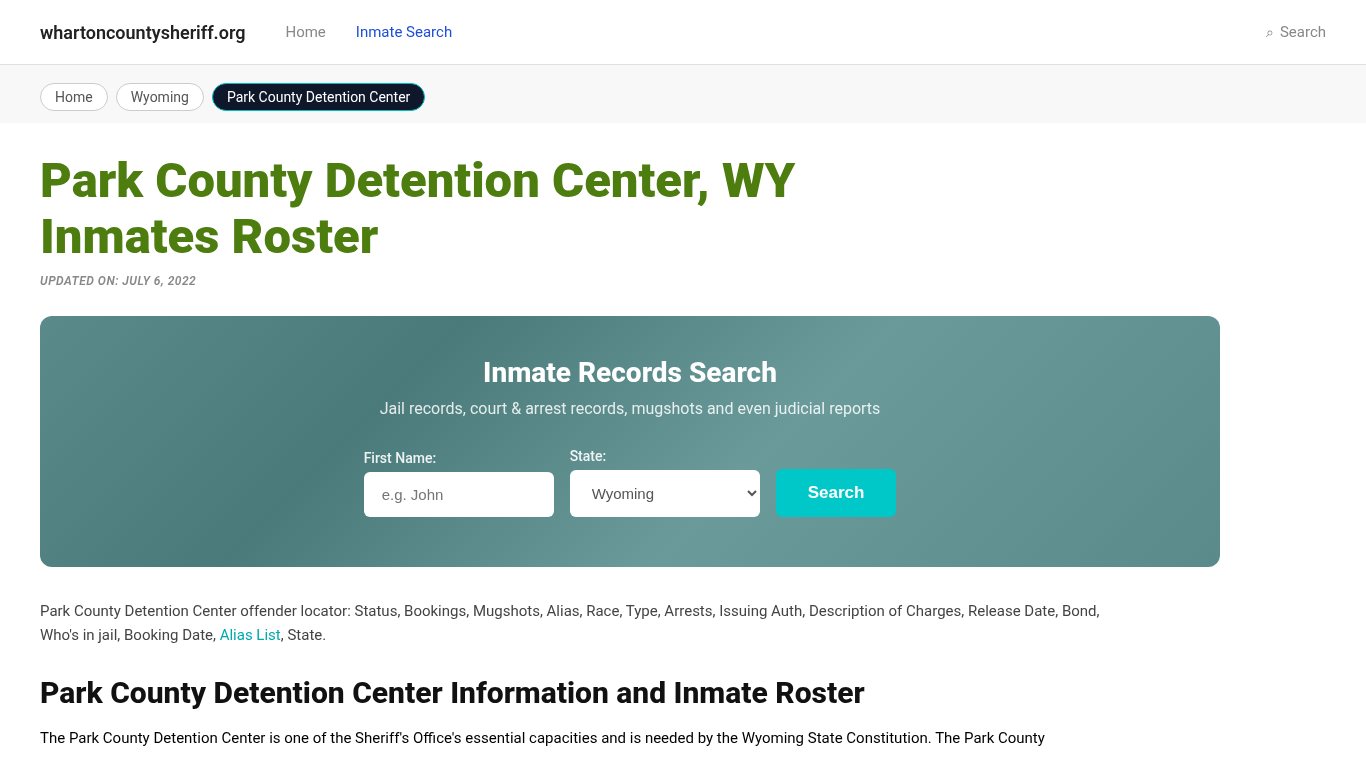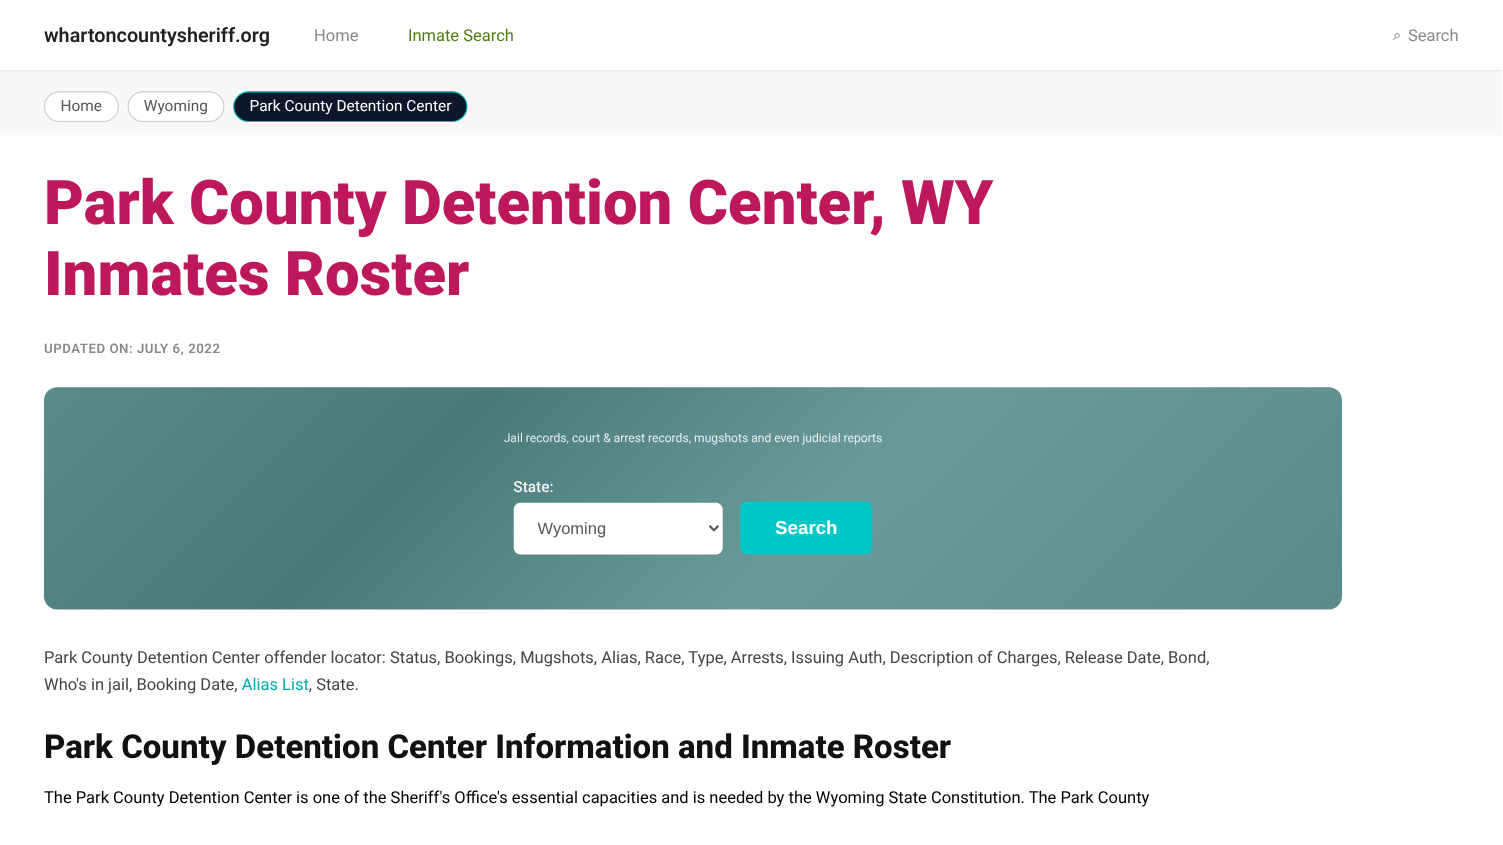--- a/index.html
+++ b/index.html
@@ -35,22 +35,21 @@
       align-items: center;
       gap: 30px;
       flex: 1;
     }
     .nav-link {
       color: #888;
       text-decoration: none;
       font-size: 15px;
     }
     .nav-link.active {
-      color: #4d7c0f;
-      margin-left: 15px;
+      color: #1d4ed8;
     }
     .header-search {
       display: flex;
       align-items: center;
       gap: 6px;
       color: #888;
       font-size: 15px;
       cursor: pointer;
     }
     .search-icon-header {
@@ -78,52 +77,53 @@
       background: #0f172a;
       color: #fff;
       border-color: #00bfbf;
     }
     
     .main {
       padding: 30px 40px;
       max-width: 1366px;
     }
     .page-title {
-      font-size: 56px;
+      font-size: 49px;
       font-weight: 900;
-      color: #be185d;
+      color: #4d7c0f;
       line-height: 1.15;
-      margin-bottom: 28px;
+      margin-bottom: 8px;
       max-width: 900px;
     }
     .updated-label {
       font-size: 12px;
       color: #888;
       font-weight: 600;
       letter-spacing: 0.5px;
       margin-bottom: 28px;
+      font-style: italic;
     }
     
     .search-widget {
       background: linear-gradient(135deg, #5a8a8a 0%, #4a7a7a 30%, #6a9a9a 60%, #5a8a8a 100%);
       border-radius: 12px;
       padding: 40px 60px 50px;
       margin-bottom: 32px;
       max-width: 1180px;
     }
     .widget-title {
       text-align: center;
       font-size: 28px;
       font-weight: 800;
       color: #fff;
       margin-bottom: 10px;
     }
     .widget-subtitle {
       text-align: center;
-      font-size: 11px;
+      font-size: 16px;
       color: rgba(255,255,255,0.85);
       margin-bottom: 30px;
     }
     .widget-form {
       display: flex;
       align-items: flex-end;
       gap: 16px;
       justify-content: center;
     }
     .form-group {
@@ -214,22 +214,27 @@
   <a class="breadcrumb-item">Home</a>
   <a class="breadcrumb-item">Wyoming</a>
   <a class="breadcrumb-item active">Park County Detention Center</a>
 </div>
 
 <div class="main">
   <h1 class="page-title">Park County Detention Center, WY Inmates Roster</h1>
   <div class="updated-label">UPDATED ON: JULY 6, 2022</div>
 
   <div class="search-widget">
+    <div class="widget-title">Inmate Records Search</div>
     <div class="widget-subtitle">Jail records, court &amp; arrest records, mugshots and even judicial reports</div>
     <div class="widget-form">
+      <div class="form-group">
+        <label class="form-label">First Name:</label>
+        <input class="form-input" type="text" placeholder="e.g. John" style="">
+      </div>
       <div class="form-group">
         <label class="form-label">State:</label>
         <select class="form-select" id="state-select"><option value="Wyoming">Wyoming</option><option value="Alabama">Alabama</option><option value="Alaska">Alaska</option><option value="Arizona">Arizona</option><option value="Arkansas">Arkansas</option><option value="California">California</option><option value="Colorado">Colorado</option><option value="Connecticut">Connecticut</option><option value="Delaware">Delaware</option><option value="Florida">Florida</option><option value="Georgia">Georgia</option><option value="Hawaii">Hawaii</option><option value="Idaho">Idaho</option><option value="Illinois">Illinois</option><option value="Indiana">Indiana</option><option value="Iowa">Iowa</option><option value="Kansas">Kansas</option><option value="Kentucky">Kentucky</option><option value="Louisiana">Louisiana</option><option value="Maine">Maine</option><option value="Maryland">Maryland</option><option value="Massachusetts">Massachusetts</option><option value="Michigan">Michigan</option><option value="Minnesota">Minnesota</option><option value="Mississippi">Mississippi</option><option value="Missouri">Missouri</option><option value="Montana">Montana</option><option value="Nebraska">Nebraska</option><option value="Nevada">Nevada</option><option value="New Hampshire">New Hampshire</option><option value="New Jersey">New Jersey</option><option value="New Mexico">New Mexico</option><option value="New York">New York</option><option value="North Carolina">North Carolina</option><option value="North Dakota">North Dakota</option><option value="Ohio">Ohio</option><option value="Oklahoma">Oklahoma</option><option value="Oregon">Oregon</option><option value="Pennsylvania">Pennsylvania</option><option value="Rhode Island">Rhode Island</option><option value="South Carolina">South Carolina</option><option value="South Dakota">South Dakota</option><option value="Tennessee">Tennessee</option><option value="Texas">Texas</option><option value="Utah">Utah</option><option value="Vermont">Vermont</option><option value="Virginia">Virginia</option><option value="Washington">Washington</option><option value="West Virginia">West Virginia</option><option value="Wisconsin">Wisconsin</option></select>
       </div>
       <button class="search-btn">Search</button>
     </div>
   </div>
 
   <p class="description-text">
     <span>Park County Detention Center offender locator: Status, Bookings, Mugshots, Alias, Race, Type, Arrests, Issuing Auth, Description of Charges, Release Date, Bond, Who's in jail, Booking Date, </span><a href="#">Alias List</a><span>, State.</span>

